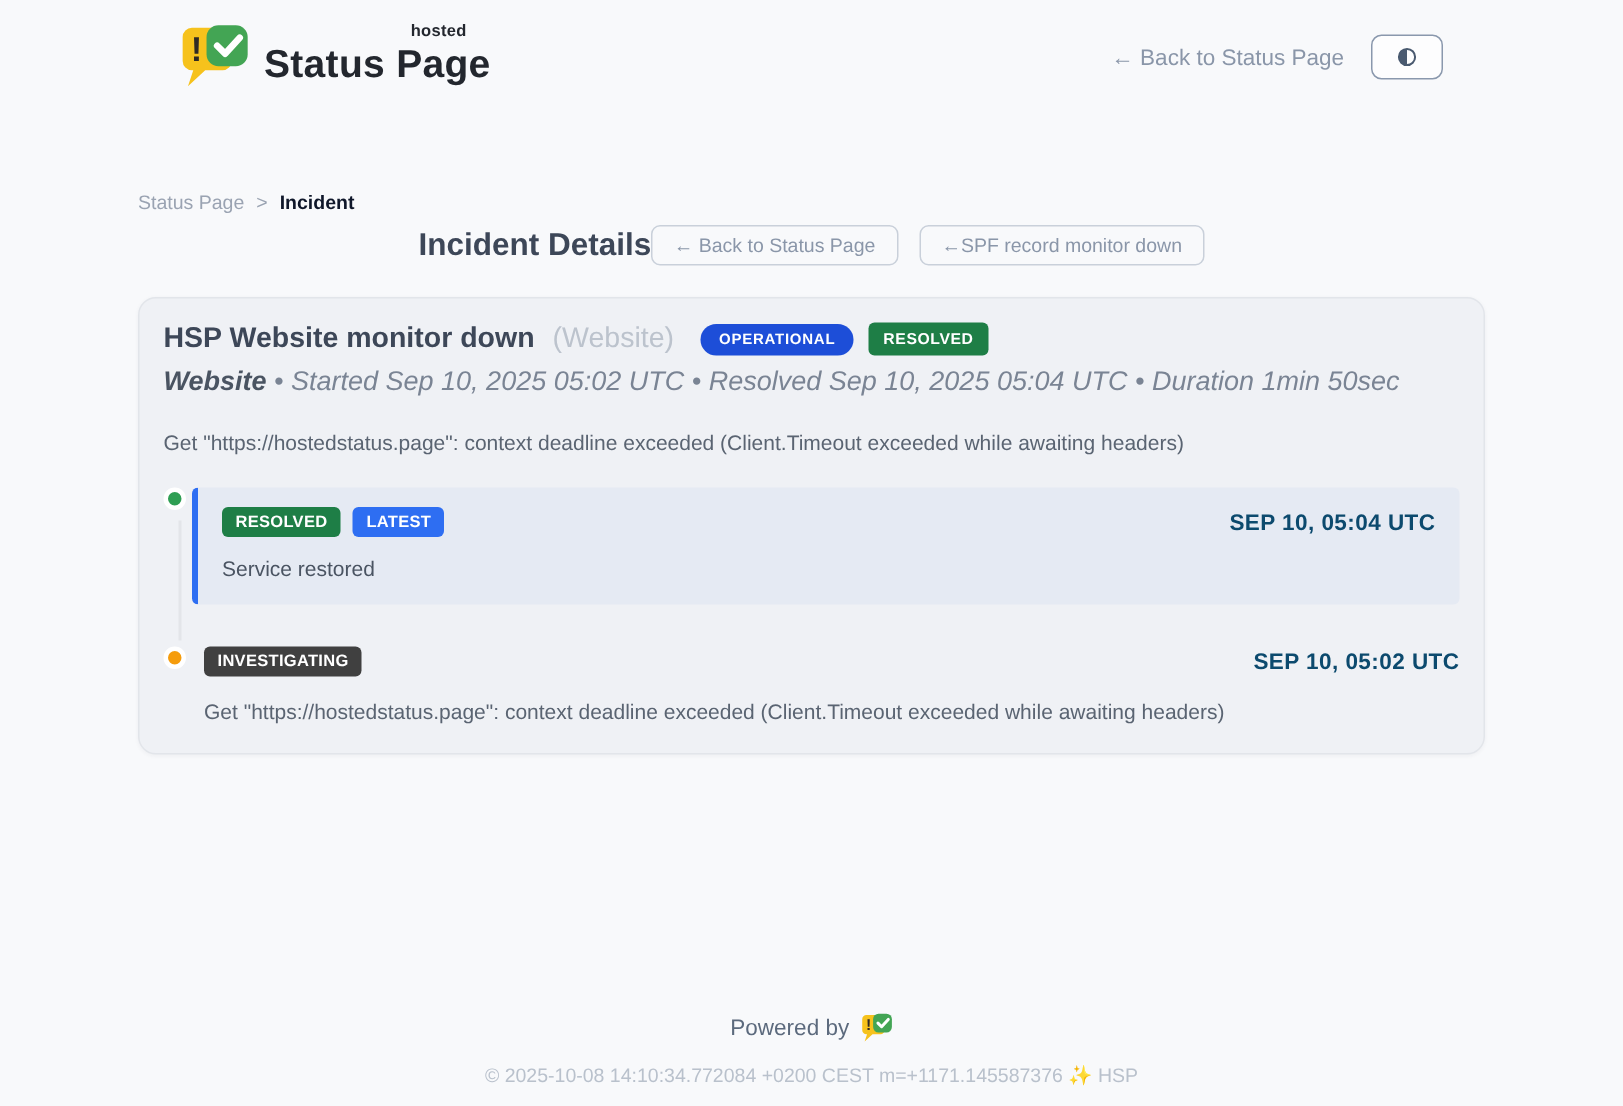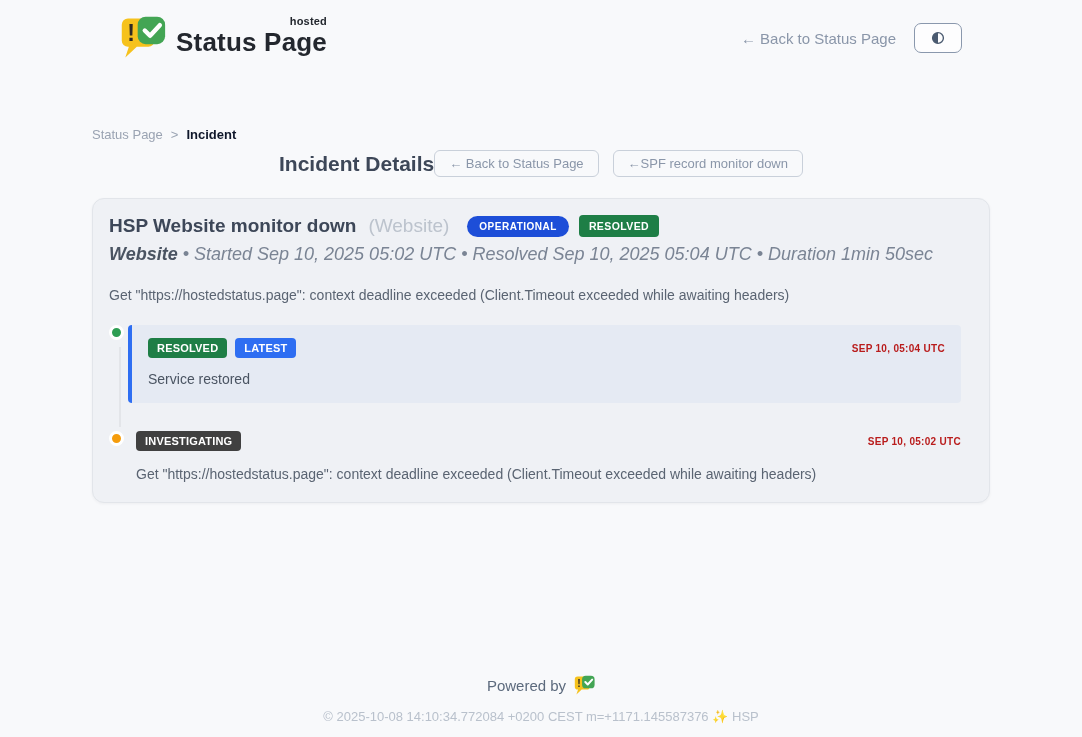--- a/index.html
+++ b/index.html
@@ -7,36 +7,36 @@
   body {
     background:#f8f9fb;
     font-family:"Liberation Sans", sans-serif;
     color:#3d4758;
   }
 
   
   .header { display:flex; justify-content:space-between; align-items:center; padding:14px 120px 0 120px; height:62px; }
   .brand { display:flex; align-items:center; gap:10px; cursor:pointer; }
   .brand-text { position:relative; font-size:26px; font-weight:800; color:#23272e; letter-spacing:.2px; padding-top:8px; }
-  .brand-sup { position:absolute; top:-4px; right:0; font-size:11px; font-weight:700; color:#23272e; }
+  .brand-sup { position:absolute; top:-4px; right:16px; font-size:11px; font-weight:700; color:#23272e; }
   .header-right { display:flex; align-items:center; gap:18px; }
   .back-link { font-size:15px; color:#8a96a9; text-decoration:none; cursor:pointer; }
   .toggle-btn { background:#fdfdfe; border:1px solid #8a98ad; border-radius:7px; padding:4px 14px; height:30px; display:flex; align-items:center; cursor:pointer; }
 
   
   .main { width:898px; margin:65px auto 0 auto; }
   .breadcrumb { font-size:13px; color:#9aa3b2; display:flex; gap:8px; align-items:center; }
   .breadcrumb .current { color:#0f172a; font-weight:700; }
   .title-row { display:flex; justify-content:center; align-items:center; margin-top:8px; }
   .page-title { font-size:21px; font-weight:700; color:#3d4758; }
   .nav-buttons { display:flex; gap:14px; }
   .nav-btn { font-family:"Liberation Sans", sans-serif; font-size:13px; color:#8a96a9; background:transparent; border:1px solid #c9d0da; border-radius:6px; padding:5px 14px; height:27px; cursor:pointer; white-space:nowrap; }
 
   
-  .card { margin-top:21px; background:#eff1f5; border:1px solid #e2e5ea; border-radius:12px; padding:16px 28px 20px 16px; box-shadow:0 1px 3px rgba(30,40,60,.05); }
+  .card { margin-top:21px; background:#eff1f5; border:1px solid #e2e5ea; border-radius:12px; padding:16px 16px 20px 16px; box-shadow:0 1px 3px rgba(30,40,60,.05); }
   .card-title-row { display:flex; align-items:center; gap:10px; }
   .incident-title { font-size:19px; font-weight:700; color:#3d4758; }
   .incident-component { font-size:19px; font-weight:500; color:#bcc3cd; margin-left:2px; }
   .pill { font-size:10px; font-weight:700; letter-spacing:.5px; color:#fff; border-radius:999px; padding:5px 12px; margin-left:8px; }
   .pill.operational { background:#1d4ed8; }
   .tag { font-size:10.5px; font-weight:700; letter-spacing:.4px; color:#fff; border-radius:4px; padding:5px 10px; }
   .tag.resolved-top { background:#1e7e46; }
   .meta { margin-top:7px; font-size:18px; color:#7a8494;font-style:italic; }
   .meta b { color:#4a5462; }
   .description { margin-top:22px; font-size:14px; color:#5a6472; }
@@ -50,21 +50,21 @@
   .t-dot.green { background:#2e9e53; }
   .t-dot.orange { background:#f59c0c; margin-top:2px; }
   .t-body { flex:1; }
   .t-highlight { background:#e5eaf3; border-left:4px solid #2e6ef2; border-radius:4px; padding:13px 16px 16px 16px; }
   .t-row { display:flex; justify-content:space-between; align-items:center; }
   .t-badges { display:flex; gap:8px; }
   .badge { font-size:11px; font-weight:700; color:#fff; border-radius:4px; padding:4px 9px; letter-spacing:.2px; }
   .badge.resolved { background:#1e7e46; }
   .badge.latest { background:#2e6ef2; }
   .badge.investigating { background:#404040; }
-  .t-time { font-size:10px; font-weight:700; color:#b91c1c; letter-spacing:.3px; }
+  .t-time { font-size:15px; font-weight:700; color:#0c4a6e; letter-spacing:.3px; }
   .t-msg { margin-top:13px; font-size:14px; color:#4a5462; }
   .t-plain { padding:2px 0 0 8px; }
   .t-plain .t-msg { margin-top:15px; color:#5a6472; }
 
   
   .footer { margin-top:172px; text-align:center; }
   .powered { display:flex; justify-content:center; align-items:center; gap:8px; font-size:15px; color:#5c6a7d; }
   .copyright { margin-top:13px; font-size:13px; color:#b9c1cc; }
 </style>
 </head>

